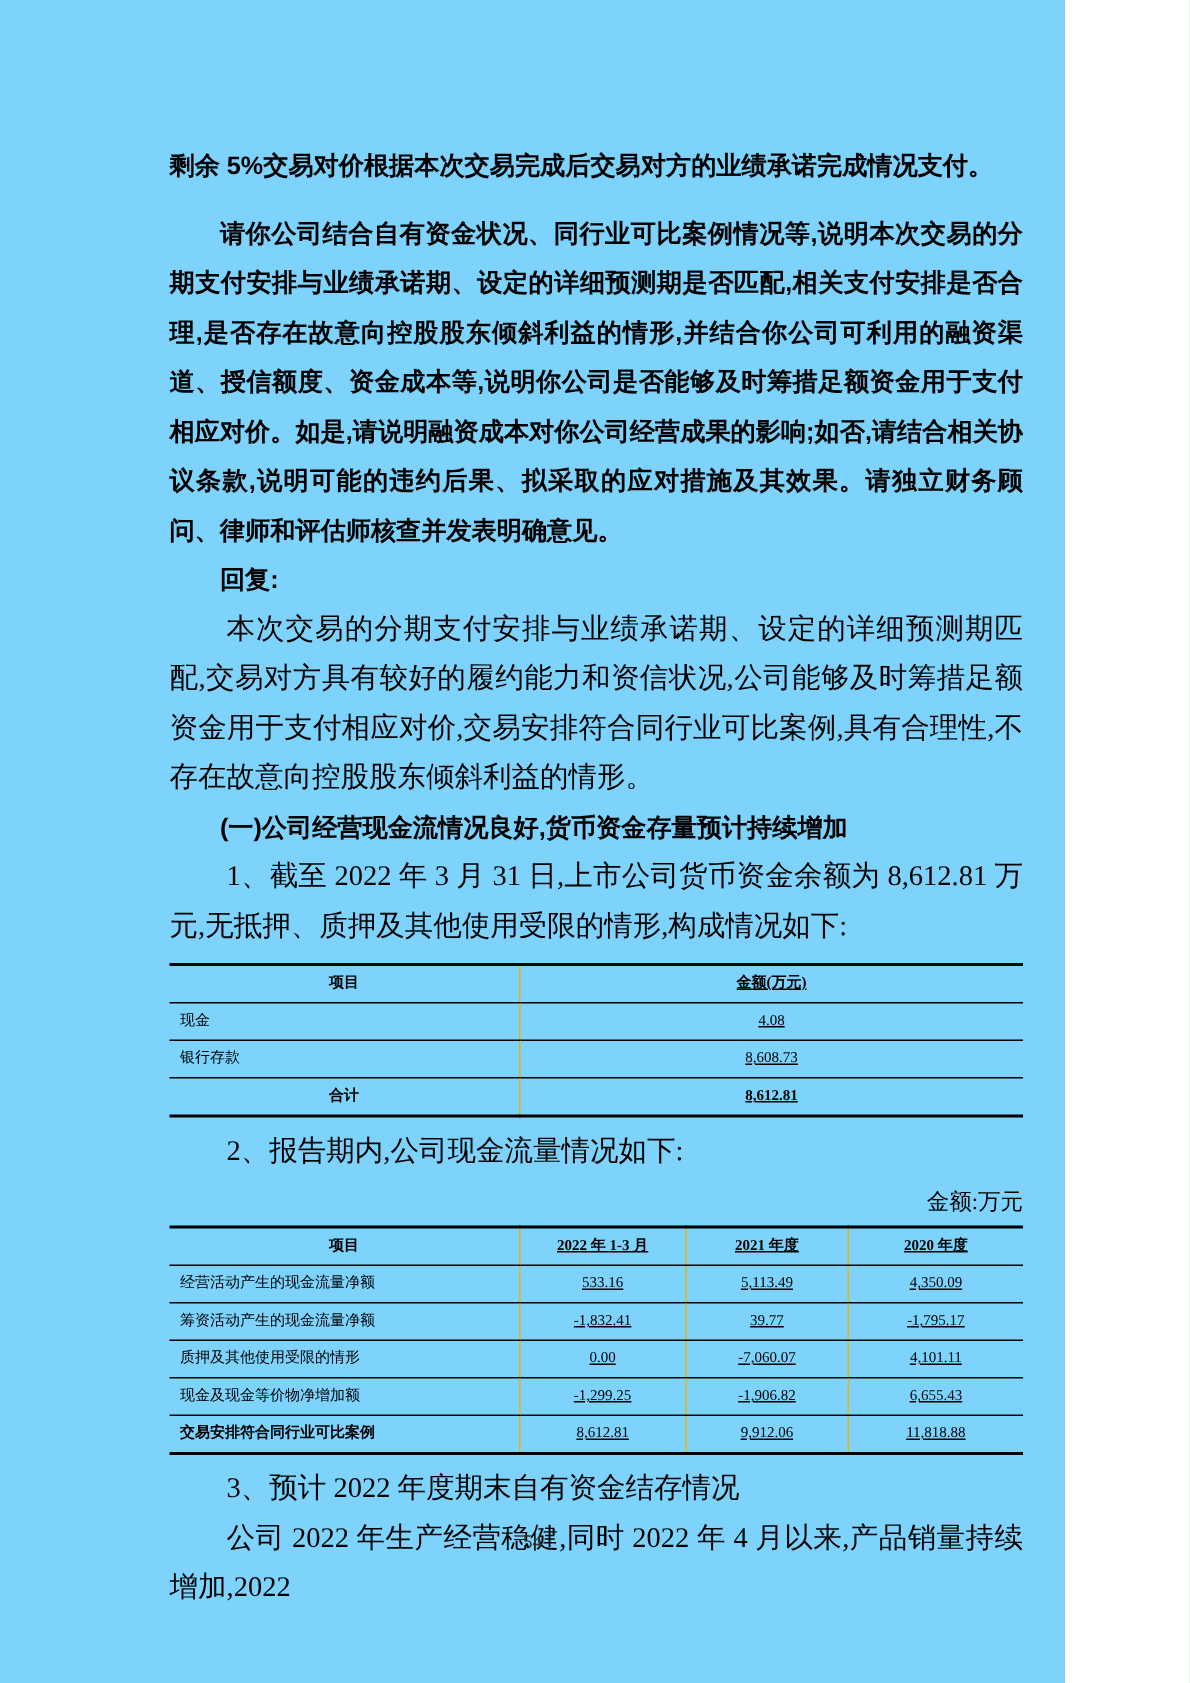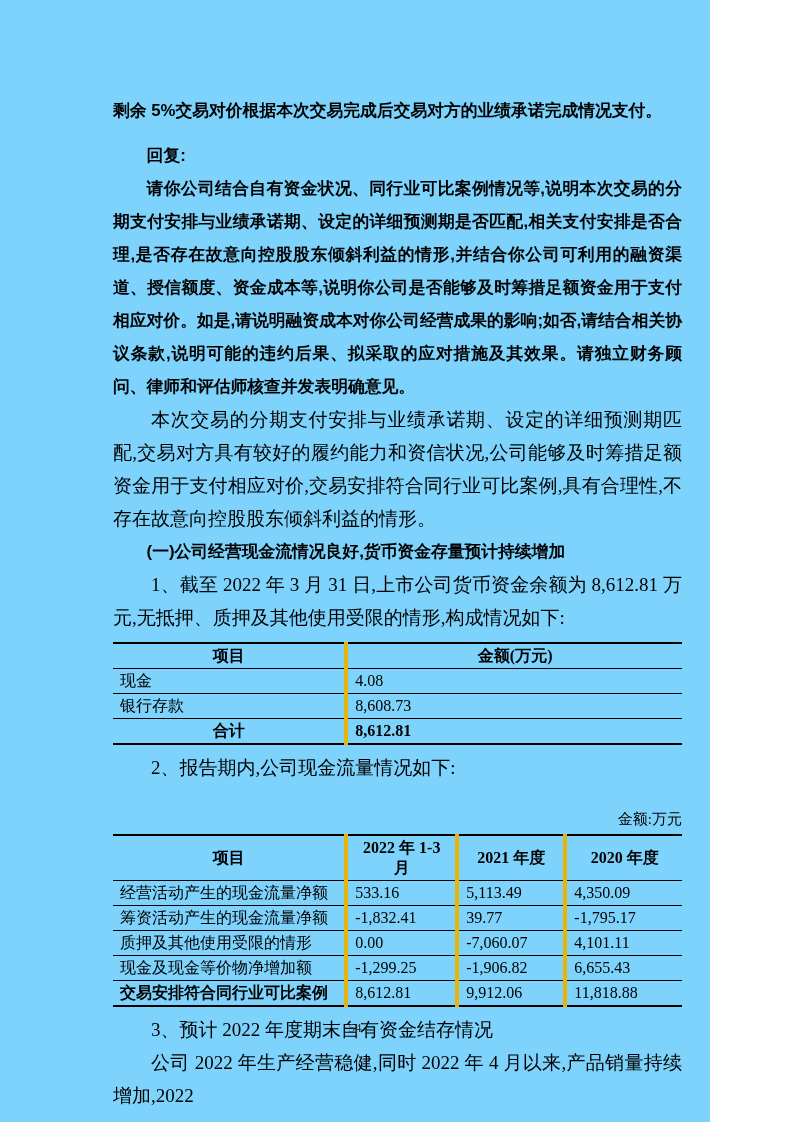--- a/index.html
+++ b/index.html
@@ -24,66 +24,66 @@
   .bold-hei {
     font-weight: bold;
     font-family: "Liberation Sans", "DejaVu Sans", sans-serif;
     font-size: 16.8px;
   }
   .mb { margin-bottom: 12px; }
   .unit-note {
     font-size: 15px;
     line-height: 30px;
     text-align: right;
-    margin-top: 20px;
+    margin-top: 3px;
   }
   table {
     width: 100%;
     border-collapse: collapse;
     border-top: 2.5px solid #000000;
     border-bottom: 2.5px solid #000000;
-    font-size: 16px;
+    font-size: 10px;
     margin-top: 8px;
     margin-bottom: 6px;
   }
   th, td {
     padding: 2px 7px;
     height: 24px;
     line-height: 20px;
     vertical-align: middle;
   }
   tr:not(:last-child) th,
   tr:not(:last-child) td { border-bottom: 1px solid #000000; }
-  th + th, td + td { border-left: 4px solid #eab308; }
+  th + th, td + td { border-left: 1px solid #eab308; text-decoration: underline; }
   th { font-weight: bold; text-align: center; }
   td.lbl { text-align: left; }
-  td.num { text-align: left; }
+  td.num { text-align: center; }
   .total-bold { font-weight: bold; }
   td.ctr { text-align: center; }
   .page-number {
     position: absolute;
     bottom: 86px;
     left: 0;
     right: 0;
     text-align: center;
     font-size: 13px;
     color: #333333;
   }
 </style>
 </head>
 <body>
 
 <div class="page">
   <div class="content">
 
     <p class="bold-hei mb">剩余 5%交易对价根据本次交易完成后交易对方的业绩承诺完成情况支付。</p>
 
+    <p class="bold-hei indent">请你公司结合自有资金状况、同行业可比案例情况等,说明本次交易的分期支付安排与业绩承诺期、设定的详细预测期是否匹配,相关支付安排是否合理,是否存在故意向控股股东倾斜利益的情形,并结合你公司可利用的融资渠道、授信额度、资金成本等,说明你公司是否能够及时筹措足额资金用于支付相应对价。如是,请说明融资成本对你公司经营成果的影响;如否,请结合相关协议条款,说明可能的违约后果、拟采取的应对措施及其效果。请独立财务顾问、律师和评估师核查并发表明确意见。</p>
+
     <p class="bold-hei indent">回复:</p>
-
-    <p class="bold-hei indent">请你公司结合自有资金状况、同行业可比案例情况等,说明本次交易的分期支付安排与业绩承诺期、设定的详细预测期是否匹配,相关支付安排是否合理,是否存在故意向控股股东倾斜利益的情形,并结合你公司可利用的融资渠道、授信额度、资金成本等,说明你公司是否能够及时筹措足额资金用于支付相应对价。如是,请说明融资成本对你公司经营成果的影响;如否,请结合相关协议条款,说明可能的违约后果、拟采取的应对措施及其效果。请独立财务顾问、律师和评估师核查并发表明确意见。</p>
 
     <p class="indent">本次交易的分期支付安排与业绩承诺期、设定的详细预测期匹配,交易对方具有较好的履约能力和资信状况,公司能够及时筹措足额资金用于支付相应对价,交易安排符合同行业可比案例,具有合理性,不存在故意向控股股东倾斜利益的情形。</p>
 
     <p class="bold-hei indent">(一)公司经营现金流情况良好,货币资金存量预计持续增加</p>
 
     <p class="indent">1、截至 2022 年 3 月 31 日,上市公司货币资金余额为 8,612.81 万元,无抵押、质押及其他使用受限的情形,构成情况如下:</p>
 
     <table>
       <colgroup>
           <col style="width:41%">

